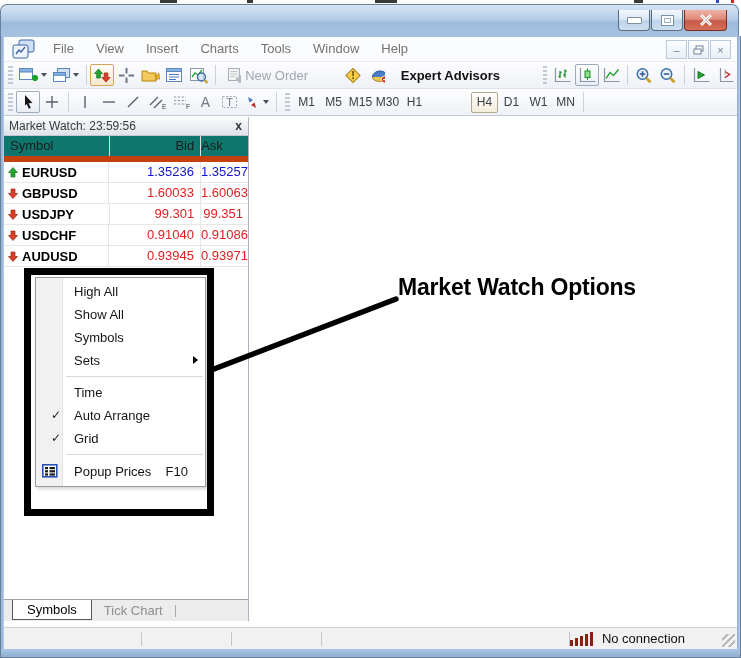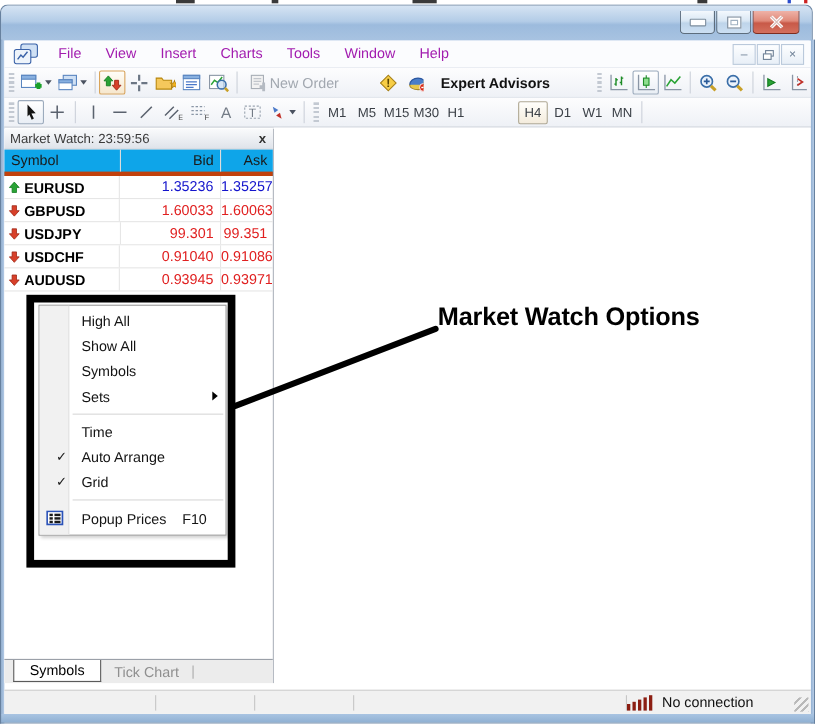--- a/index.html
+++ b/index.html
@@ -25,21 +25,21 @@
   .winbtn{width:32px;height:21px;border:1px solid #5d6d7d;border-radius:0 0 4px 4px;border-top:none;
     background:linear-gradient(#f3f8fd,#d9e7f4 45%,#bed4ea 55%,#ccdff2);
     display:flex;align-items:center;justify-content:center;box-sizing:border-box;}
   .winbtn.close{width:43px;background:linear-gradient(#efb2a7,#e08a7a 45%,#c85948 55%,#d4705d);border-color:#7d2d1f;}
   .glyph-min{width:13px;height:5px;background:#fff;border:1px solid #7e8e9e;border-radius:1px;}
   .glyph-max{width:11px;height:9px;background:#fff;border:1px solid #7e8e9e;box-shadow:inset 0 0 0 2px #fff,inset 0 0 0 3px #9fb0c0;}
 
   
   .menubar{position:absolute;left:4px;top:37px;width:733px;height:25px;background:#fbfcfe;
     display:flex;align-items:center;border-bottom:1px solid #e8ecf2;box-sizing:border-box;}
-  .menu-item{font-size:13px;color:#a21caf;padding:0 11px;line-height:24px;}
+  .menu-item{font-size:13px;color:#737373;padding:0 11px;line-height:24px;}
   .mt-logo{margin:0 6px 0 8px;}
   .child-btns{position:absolute;right:6px;top:3px;display:flex;gap:1px;}
   .child-btn{width:21px;height:19px;border:1px solid #bac9db;background:linear-gradient(#fdfeff,#e8eff7);
     color:#6e8096;font-size:11px;display:flex;align-items:center;justify-content:center;box-sizing:border-box;}
 
   
   .toolbar{position:absolute;left:4px;width:733px;display:flex;align-items:center;
     background:linear-gradient(#fdfdfe,#eef1f6);box-sizing:border-box;}
   .toolbar1{top:62px;height:27px;border-bottom:1px solid #dde2e9;}
   .toolbar2{top:89px;height:27px;border-bottom:1px solid #c3c9d3;}
@@ -60,25 +60,25 @@
 
   
   .mw-panel{position:absolute;left:4px;top:117px;width:245px;height:504px;background:#fff;
     border-right:1px solid #aeb4bd;box-sizing:border-box;}
   .mw-header{position:absolute;left:0;top:0;width:100%;height:19px;
     background:linear-gradient(#fafbfc,#dfe3ea);border-bottom:1px solid #c2c8d1;
     display:flex;align-items:center;box-sizing:border-box;}
   .mw-title{font-size:12px;color:#3a3a3a;padding-left:5px;}
   .mw-close{position:absolute;right:6px;top:1px;font-size:12px;font-weight:bold;color:#333;line-height:16px;}
   .mw-table{position:absolute;left:0;top:19px;width:100%;}
-  .mw-colhead{display:flex;height:20px;border-bottom:4px solid #c2410c;background:#0ea5e9;}
+  .mw-colhead{display:flex;height:20px;border-bottom:6px solid #c2410c;background:#0f766e;}
   .mw-colhead .c{font-size:13px;color:#1a1a1a;line-height:19px;box-sizing:border-box;}
   .col-symbol{width:106px;padding-left:6px;border-right:1px solid #dcdcdc;}
   .col-bid{width:92px;text-align:right;padding-right:6px;border-right:1px solid #dcdcdc;box-sizing:border-box;}
-  .col-ask{width:47px;text-align:right;padding-right:5px;box-sizing:border-box;}
+  .col-ask{width:47px;text-align:left;padding-right:5px;box-sizing:border-box;}
   .mw-row{display:flex;height:20px;border-bottom:1px solid #e6e6e6;}
   .mw-row .cell{font-size:13px;line-height:19px;box-sizing:border-box;}
   .cell-symbol{width:106px;padding-left:4px;border-right:1px solid #e6e6e6;color:#000;display:flex;align-items:center;gap:4px;font-weight:bold;}
   .cell-bid{width:92px;text-align:right;padding-right:6px;border-right:1px solid #e6e6e6;}
   .cell-ask{width:47px;text-align:right;padding-right:5px;}
   .row-up .cell-bid,.row-up .cell-ask{color:var(--price-up,#1414cc);}
   .row-down .cell-bid,.row-down .cell-ask{color:var(--price-down,#e02020);}
 
   
   .mw-tabs{position:absolute;left:0;bottom:0;width:100%;height:22px;background:#ececec;

